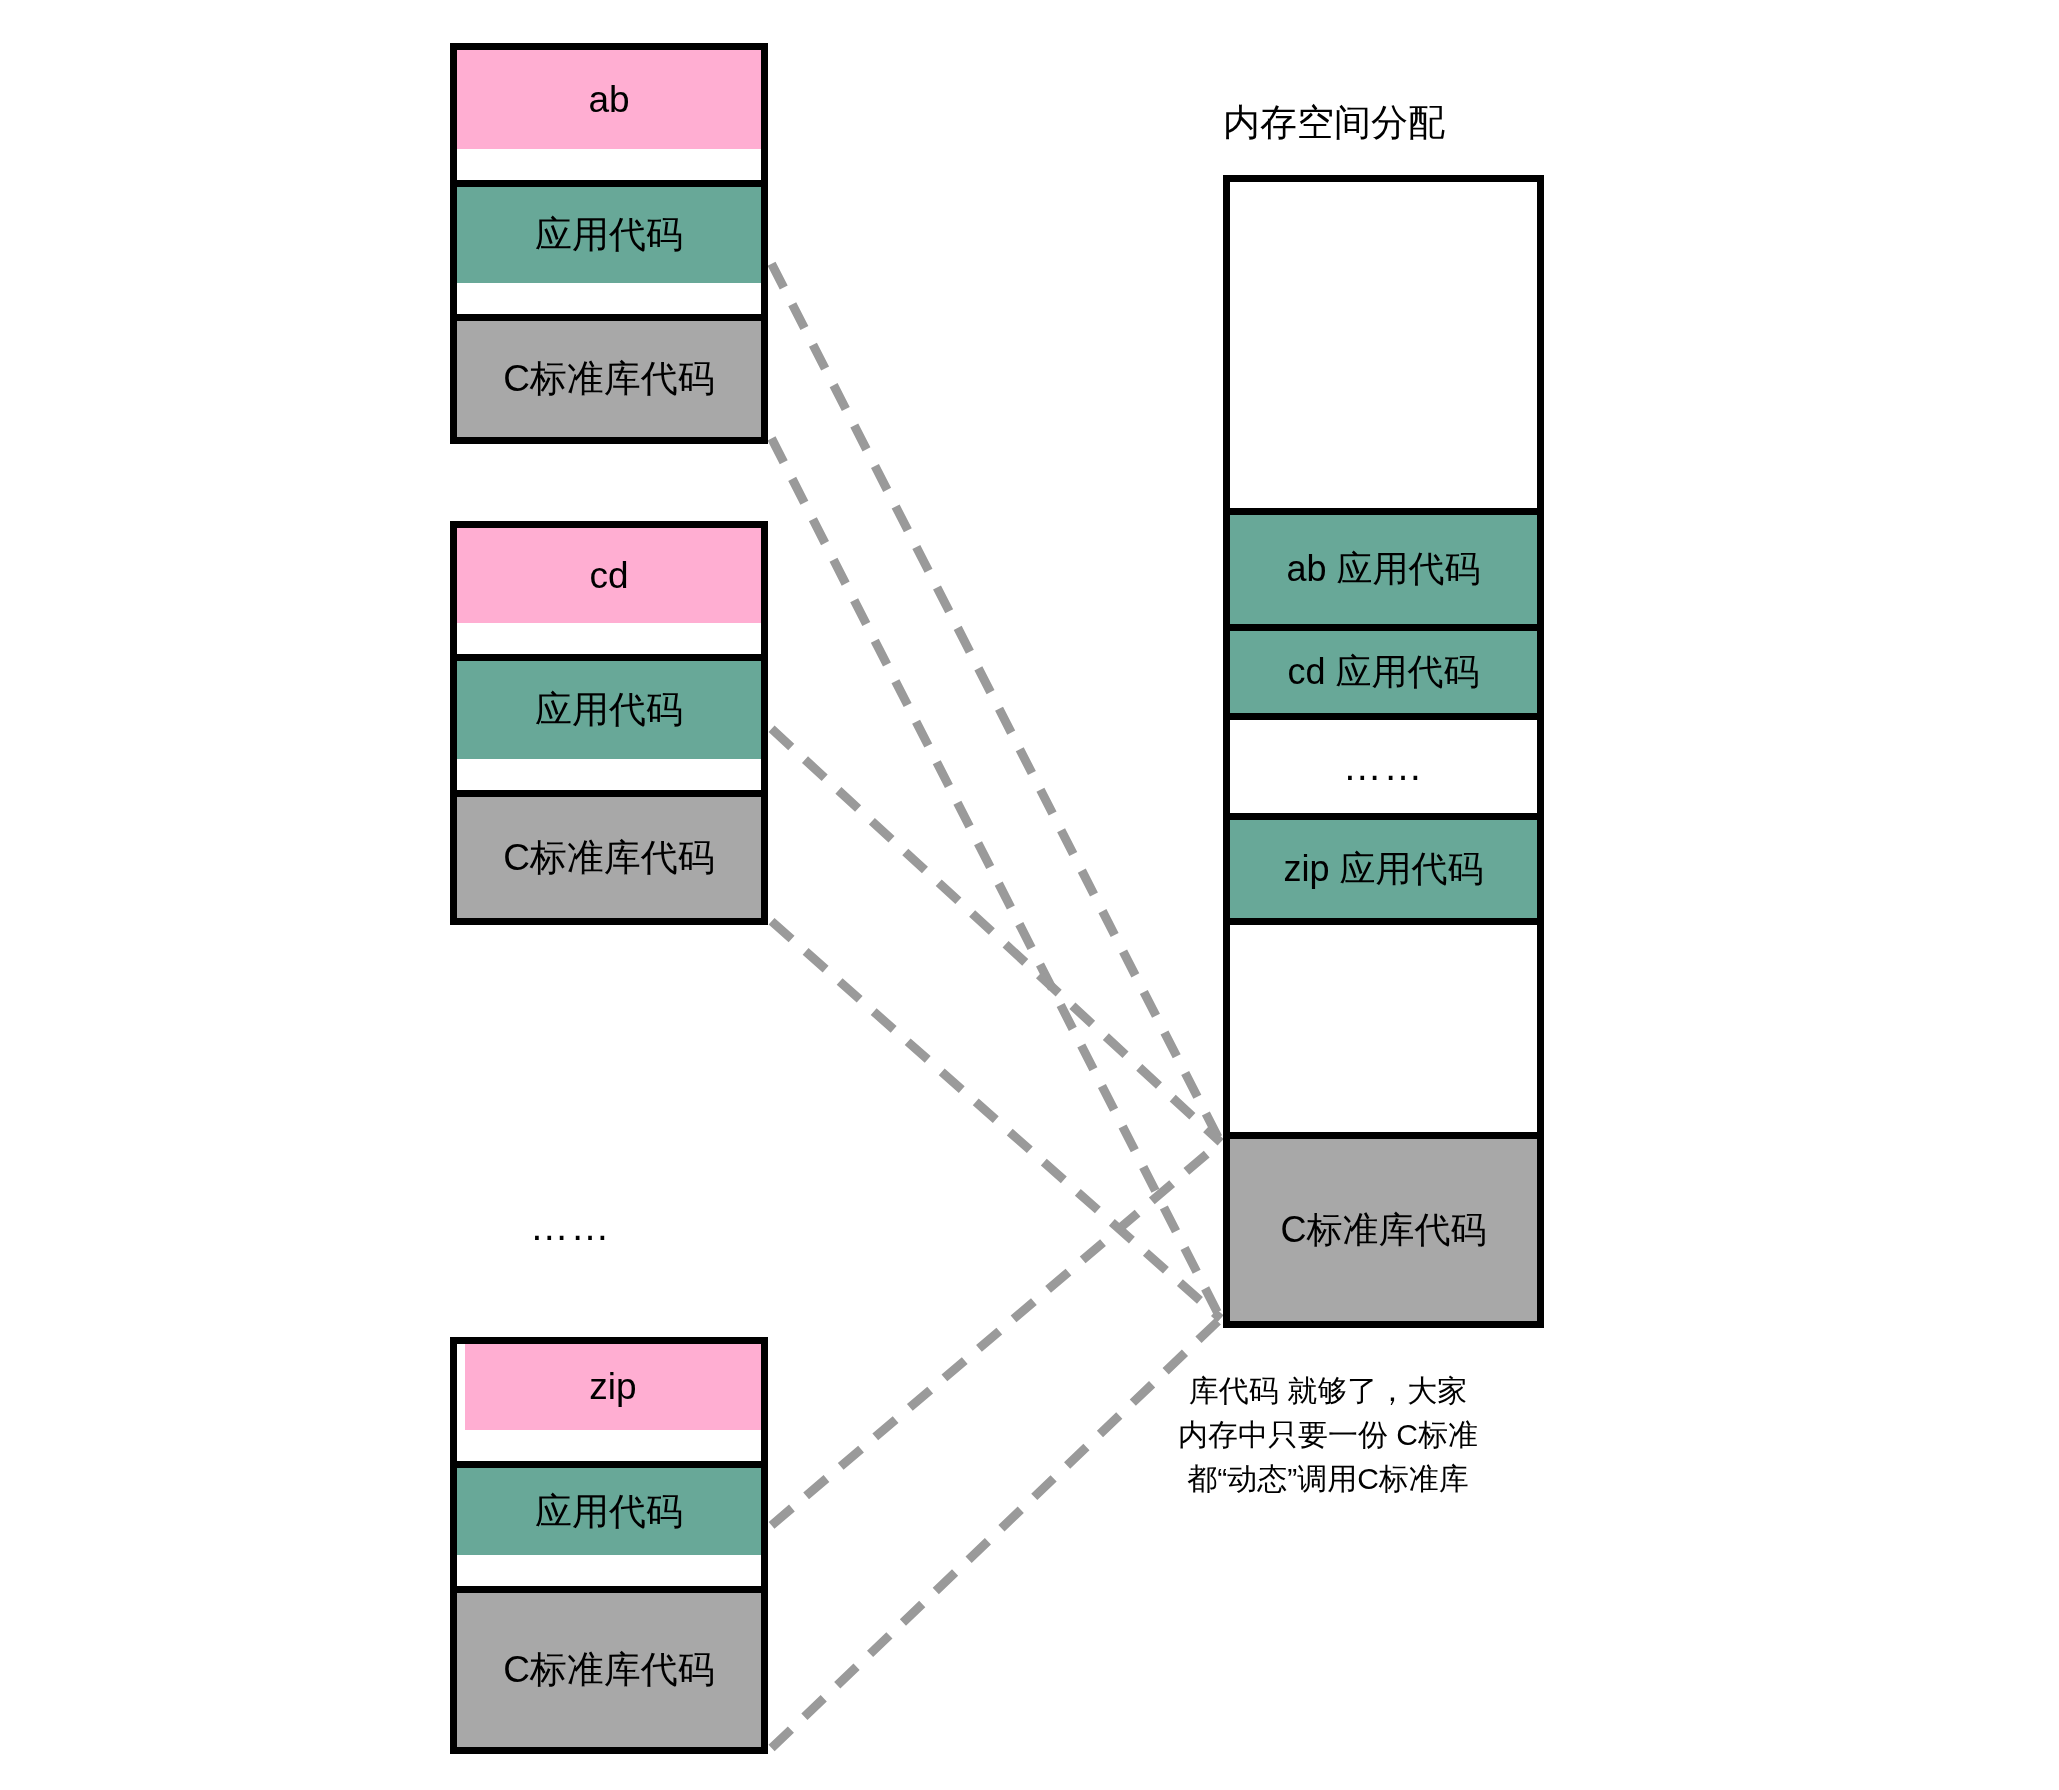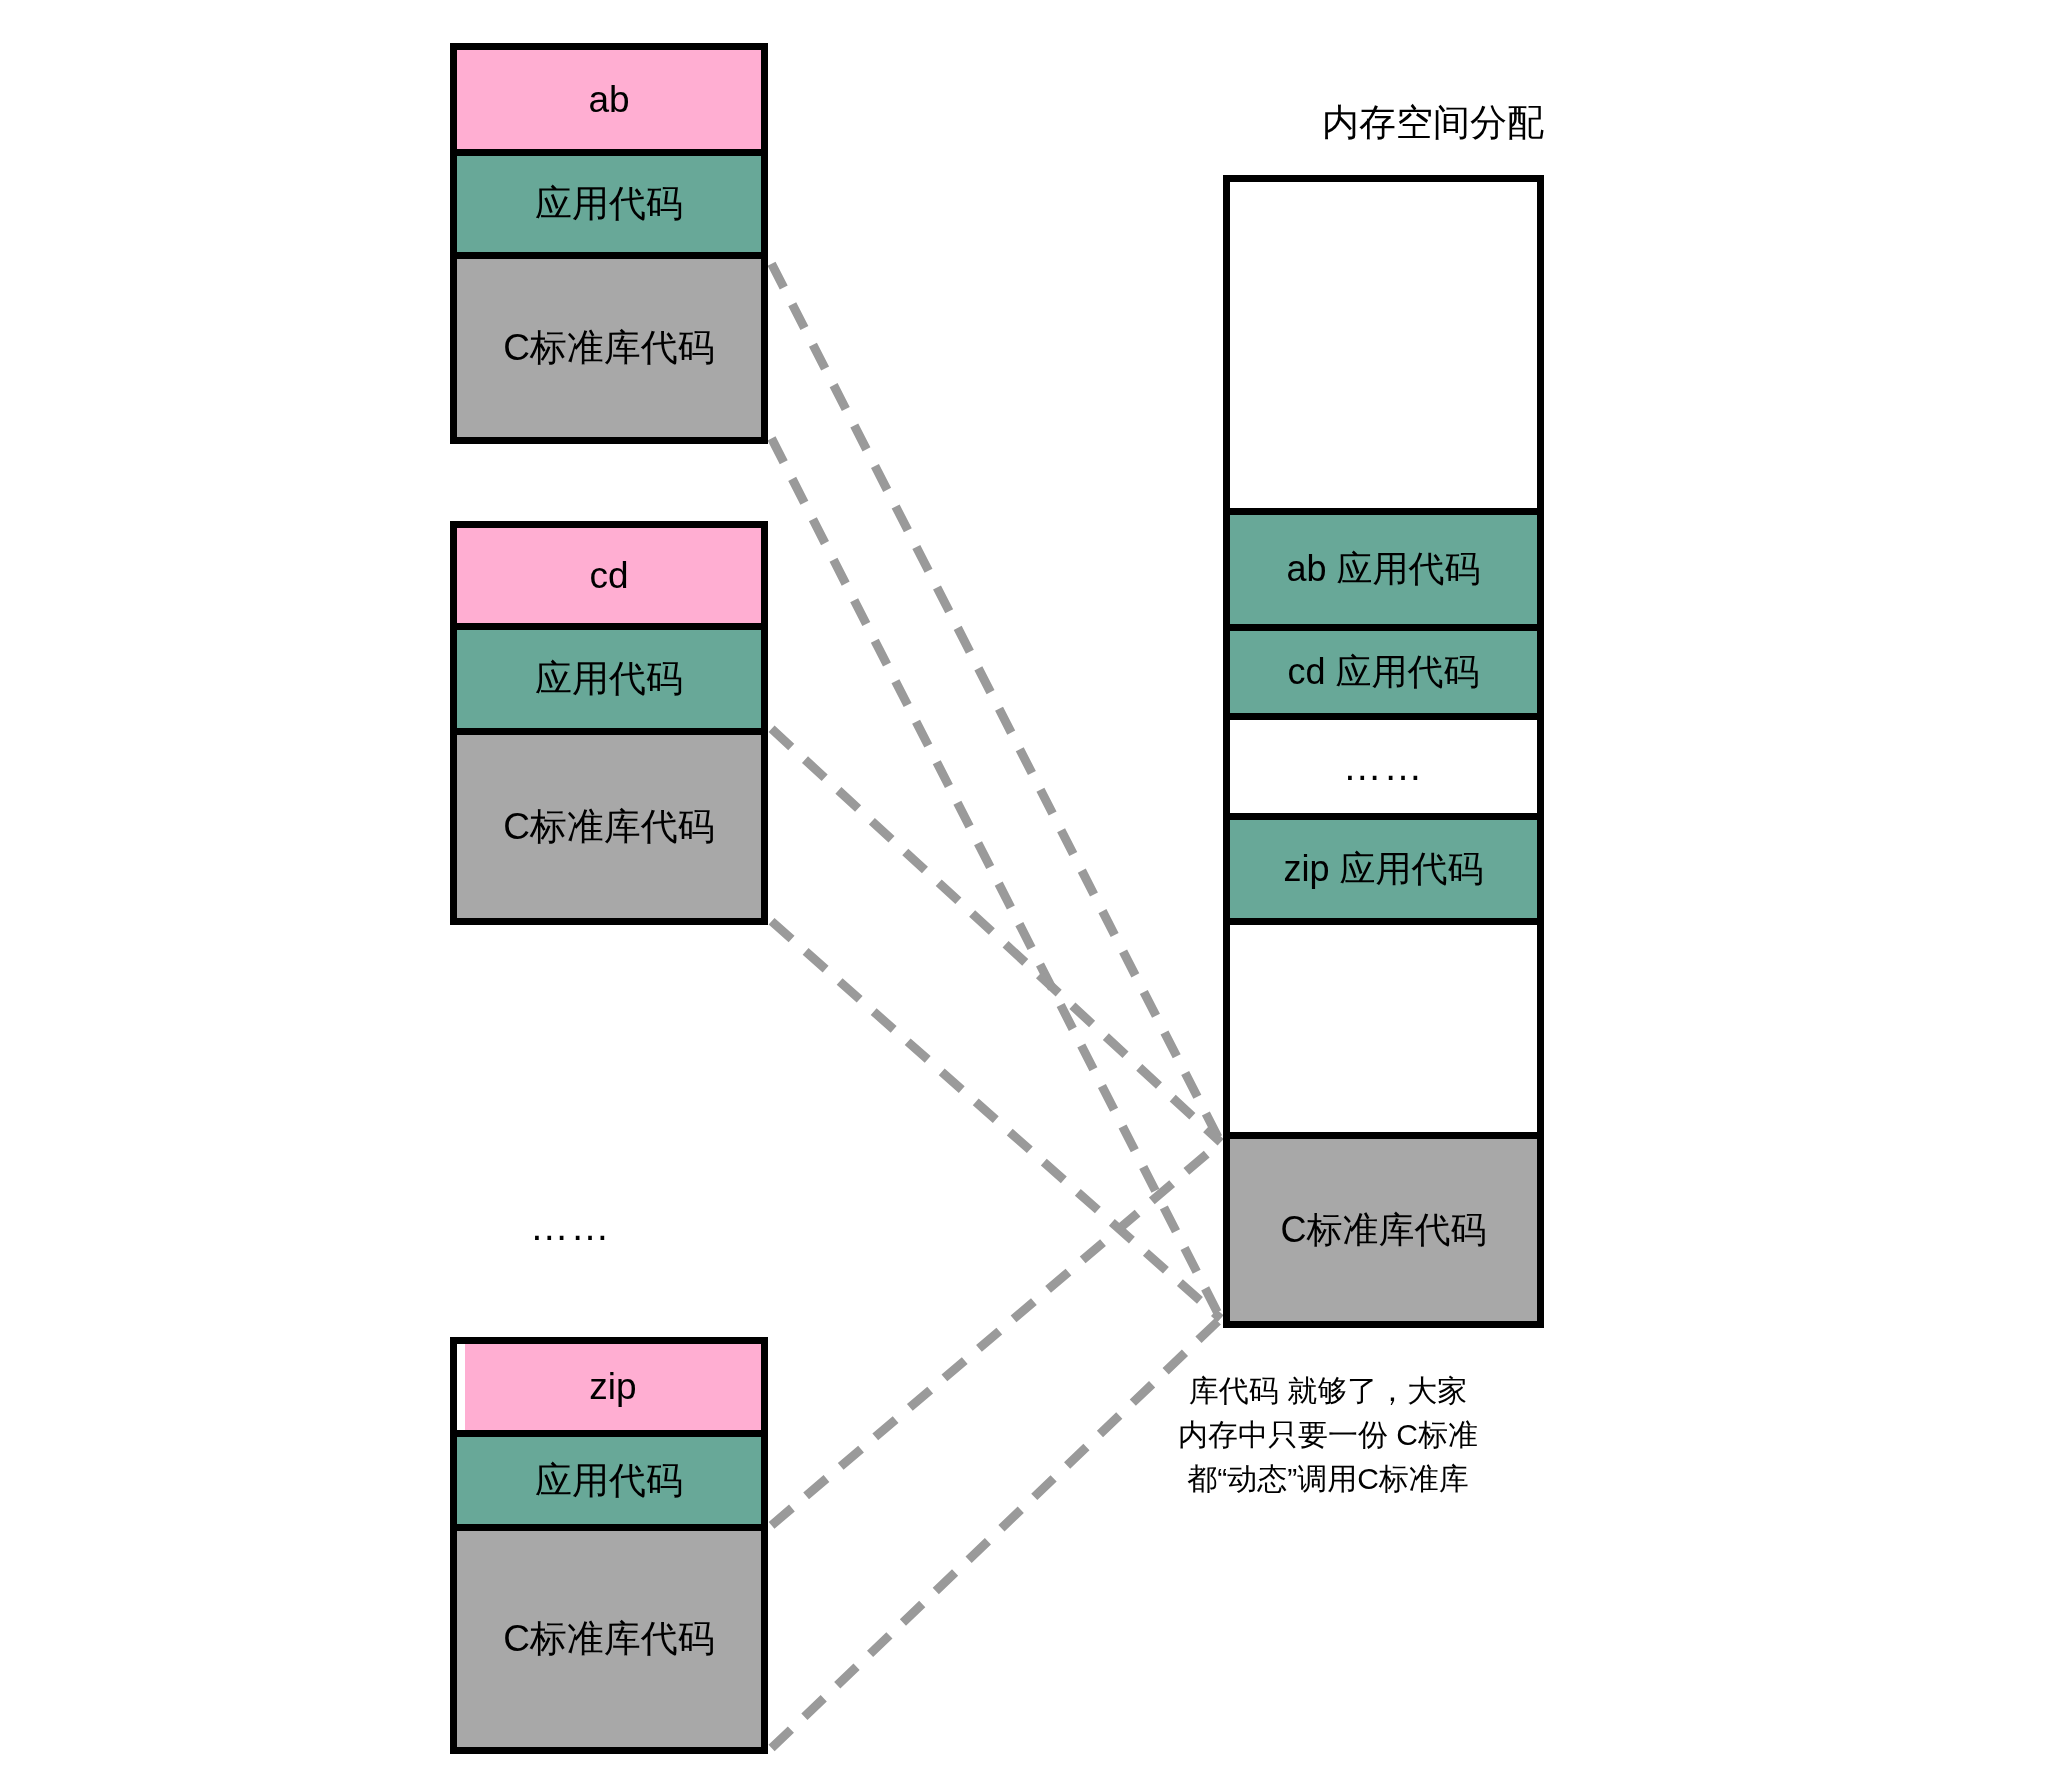--- a/index.html
+++ b/index.html
@@ -19,21 +19,21 @@
     position:absolute; left:450px; width:318px;
     box-sizing:border-box; border:7.1px solid #000;
     display:flex; flex-direction:column;
     background:#fff;
   }
   .sec {
     box-sizing:border-box;
     display:flex; align-items:center; justify-content:center;
     font-size:37px; text-align:center;
   }
-  .sec + .sec { border-top:7.1px solid #000; }
+  .sec + .sec { border-top:7.1px solid #000;margin-top:31px; }
   .fill-pink { background:#ffaed2; }
   .fill-teal { background:#68a898; }
   .fill-gray { background:#a8a8a8; }
   .grow { flex:1 1 auto; }
 
   .box-ab  { top:43px;   height:401px; }
   .box-ab  .s1 { height:99px; }
   .box-ab  .s2 { height:103px; }
   .box-cd  { top:521px;  height:404px; }
   .box-cd  .s1 { height:95px; }
@@ -43,21 +43,21 @@
   .box-zip .s2 { height:94px; }
 
   .left-ellipsis {
     position:absolute; left:410px; width:321px; top:1205px;
     font-size:39px; text-align:center; letter-spacing:1.8px;
   }
 
   
   .mem-title {
     position:absolute; left:1223px; width:321px; top:98px;
-    font-size:37px; text-align:right;
+    font-size:37px; text-align:left;
   }
   .membox {
     position:absolute; left:1223px; top:175px; width:321px; height:1153px;
     box-sizing:border-box; border:7.1px solid #000;
     display:flex; flex-direction:column;
     background:#fff;
   }
   .mrow {
     box-sizing:border-box;
     display:flex; align-items:center; justify-content:center;

